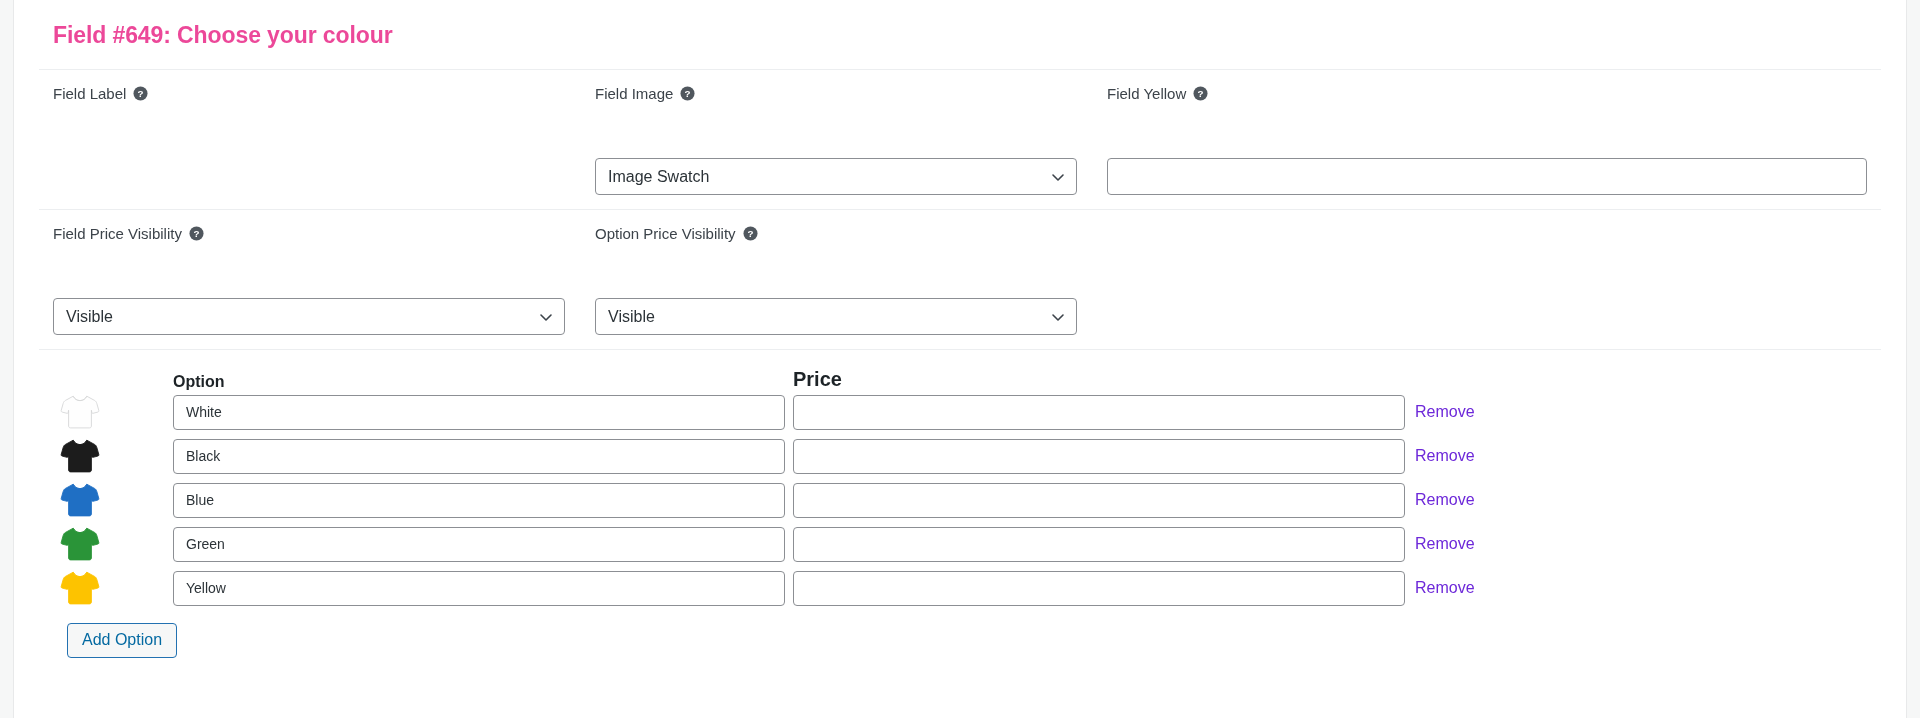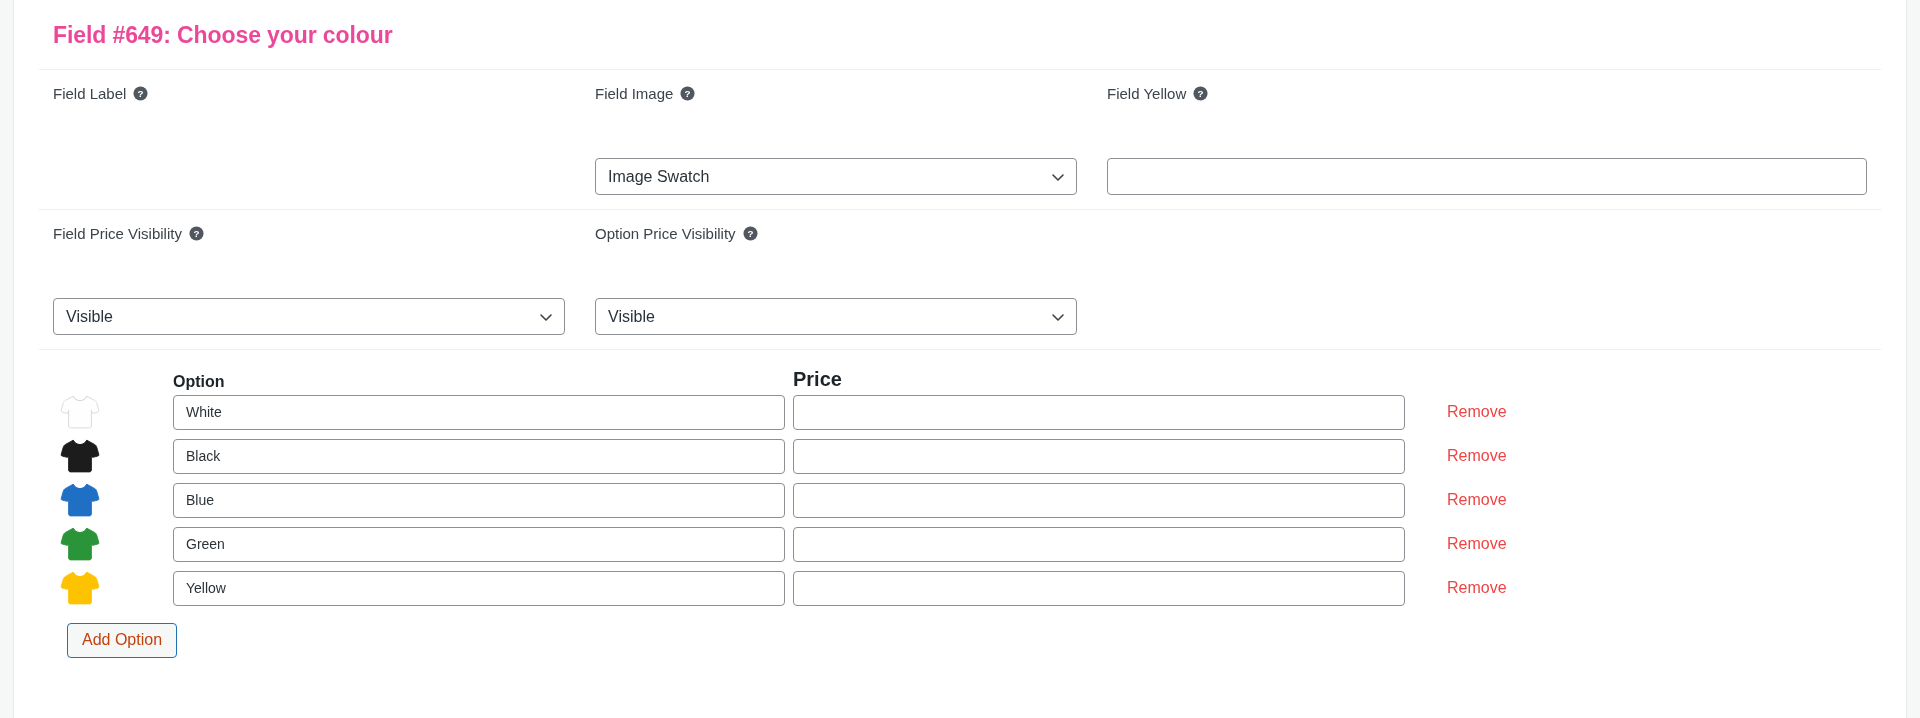--- a/index.html
+++ b/index.html
@@ -142,33 +142,32 @@
   }
   .swatch svg { display: block; width: 42px; height: 38px; }
 
   .opt-input-cell { flex: 0 0 620px; width: 620px; padding-right: 8px; }
   .price-input-cell { flex: 0 0 620px; width: 620px; padding-right: 8px; }
   .remove-cell { flex: 1 1 auto; display: flex; align-items: center; }
 
   .opt-row input.txt { height: 35px; line-height: 33px; font-size: 14px; }
 
   a.remove-link {
-    color: #ef4444;
+    color: #6d28d9;
     font-size: 16px;
     text-decoration: none;
     cursor: pointer;
     padding-left: 2px;
-    margin-left: 32px;
   }
 
   .add-option-wrap { padding: 10px 14px 0 14px; }
   button.add-option {
     font-family: "Liberation Sans", sans-serif;
     font-size: 16px;
-    color: #c2410c;
+    color: #0369a1;
     background: #f6f7f7;
     border: 1px solid #2271b1;
     border-radius: 4px;
     padding: 7px 14px 8px 14px;
     cursor: pointer;
     line-height: 1.1;
   }
 </style>
 </head>
 <body>

